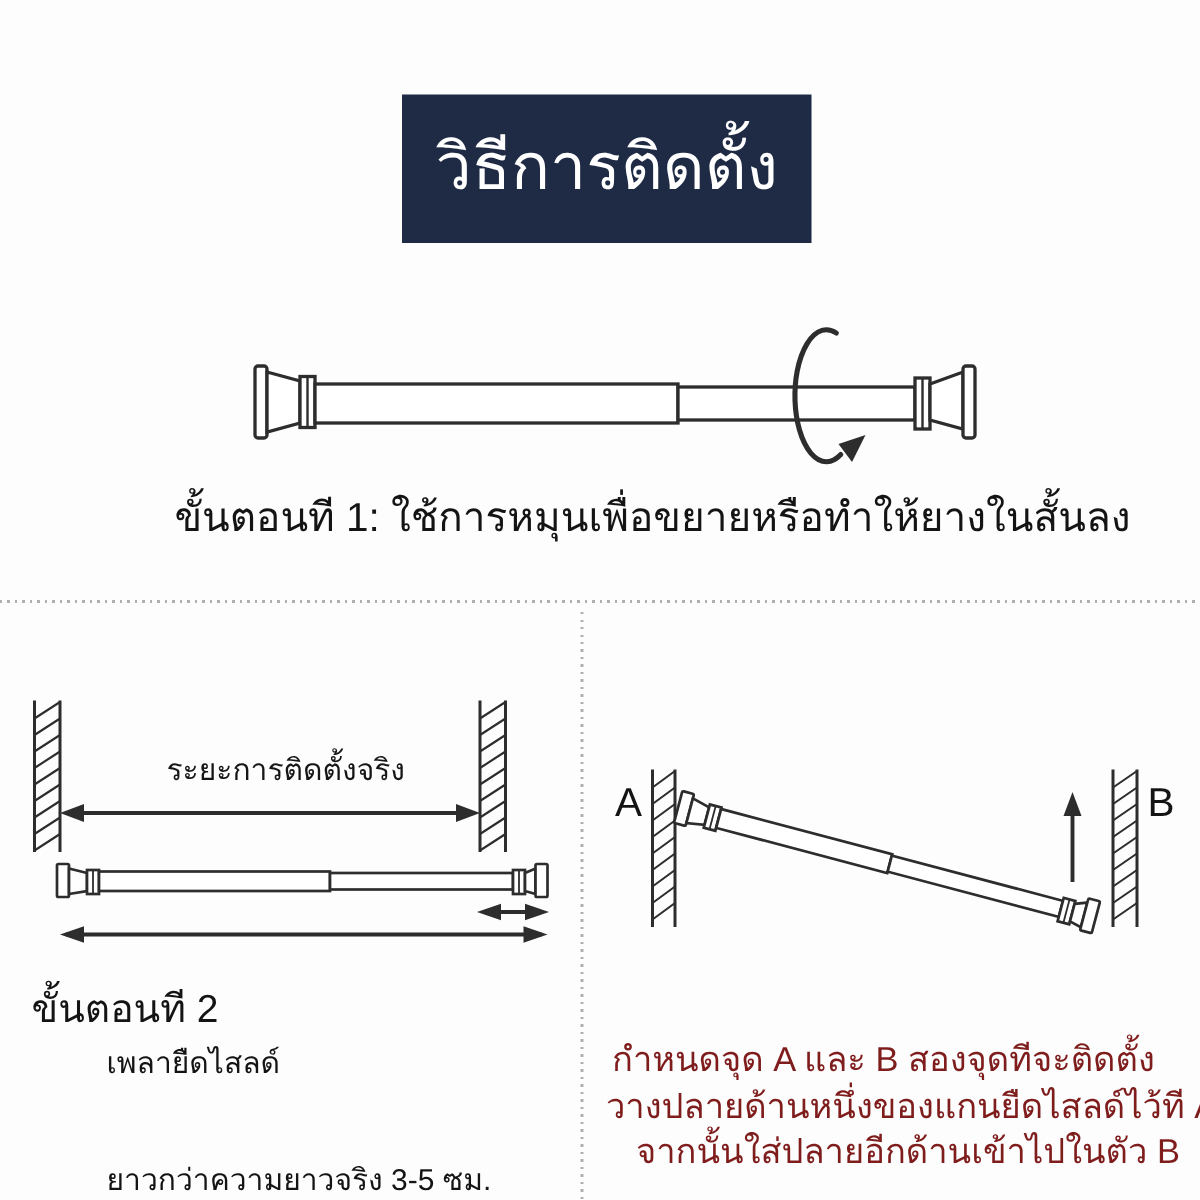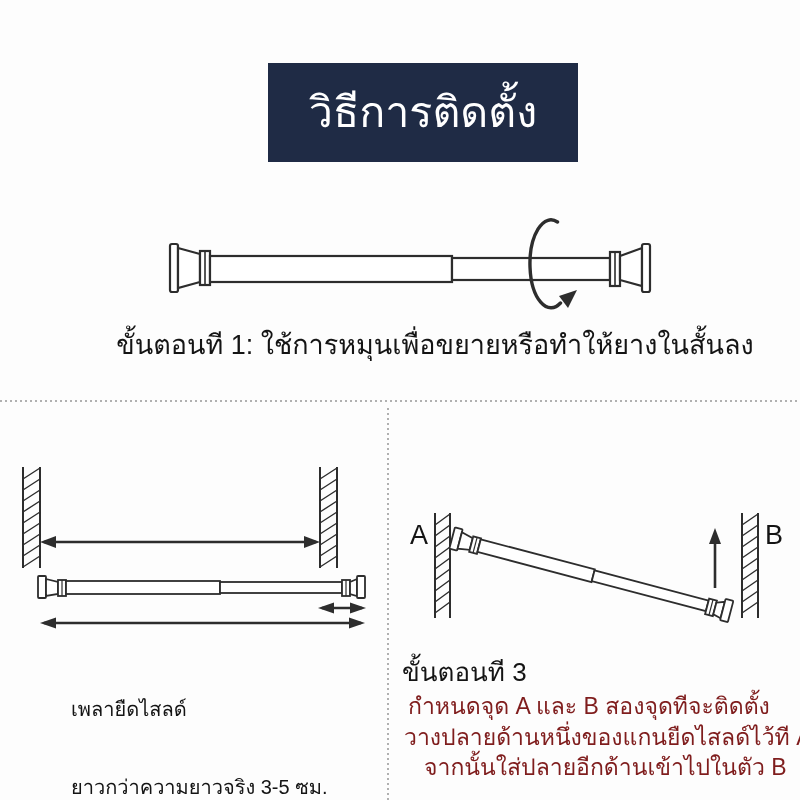--- a/index.html
+++ b/index.html
@@ -6,21 +6,21 @@
   .page{
     position:relative;
     width:800px;height:800px;
     background:#fdfdfd;
     font-family:"Liberation Sans","DejaVu Sans",sans-serif;
     color:#1a1a1a;
     overflow:hidden;
   }
   .abs{position:absolute;}
   .title-banner{
-    left:268px;top:63px;width:310px;height:99px;
+    left:268px;top:63px;width:273px;height:99px;
     background:#1f2b45;
     display:flex;align-items:center;justify-content:center;
   }
   .title-banner span{
     color:#ffffff;font-size:43px;line-height:1.3;white-space:nowrap;
   }
   .step1-caption{
     left:65px;top:324px;width:740px;
     text-align:center;font-size:27px;line-height:1.6;color:#141414;
     white-space:nowrap;
@@ -122,20 +122,21 @@
       <polygon class="fb" points="308,173 324,167.5 324,178.5"></polygon>
       <polygon class="fb" points="356,173 340,167.5 340,178.5"></polygon>
     </g>
     <g>
       <line class="ln" x1="34" y1="188" x2="351" y2="188" stroke-width="2.6"></line>
       <polygon class="fb" points="30,188 46,182.5 46,193.5"></polygon>
       <polygon class="fb" points="355,188 339,182.5 339,193.5"></polygon>
     </g>
   </svg>
 
+  <div class="abs measure-label">ระยะการติดตั้งจริง</div>
 
   <svg class="abs" style="left:398px;top:503px;" width="400" height="145" viewBox="0 0 400 145">
     <g>
       <line class="ln" x1="37" y1="10" x2="37" y2="115" stroke-width="2"></line>
       <line class="ln" x1="52" y1="10" x2="52" y2="115" stroke-width="2"></line>
       <path class="ln" stroke-width="1.4" d="M37,22 L52,11 M37,33 L52,22 M37,44 L52,33 M37,55 L52,44 M37,66 L52,55 M37,77 L52,66 M37,88 L52,77 M37,99 L52,88 M37,110 L52,99"></path>
     </g>
     <g>
       <line class="ln" x1="344" y1="10" x2="344" y2="115" stroke-width="2"></line>
       <line class="ln" x1="360" y1="10" x2="360" y2="115" stroke-width="2"></line>
@@ -155,21 +156,21 @@
       <rect class="fw" x="318" y="29" width="8" height="16" stroke-width="1.8"></rect>
       <line class="ln" x1="322" y1="29" x2="322" y2="45" stroke-width="1.2"></line>
       <polygon class="fw" points="326,31 334,28 334,45 326,43" stroke-width="1.8"></polygon>
       <rect class="fw" x="334" y="25" width="8" height="22" rx="1" stroke-width="1.8"></rect>
     </g>
   </svg>
 
   <div class="abs point-label point-a">A</div>
   <div class="abs point-label point-b">B</div>
 
+  <div class="abs step-heading step2-heading">ขั้นตอนที 2</div>
   <div class="abs step2-line step2-line1">เพลายืดไสลด์</div>
   <div class="abs step2-line step2-line2">ยาวกว่าความยาวจริง 3-5 ซม.</div>
 
-  <div class="abs step-heading step3-heading">ขั้นตอนที 3</div>
   <div class="abs step3-line step3-line1">กำหนดจุด A และ B สองจุดทีจะติดตั้ง</div>
   <div class="abs step3-line step3-line2">วางปลายด้านหนึ่งของแกนยืดไสลด์ไว้ที A</div>
   <div class="abs step3-line step3-line3">จากนั้นใส่ปลายอีกด้านเข้าไปในตัว B</div>
 
 </div>
 
 </body></html>

